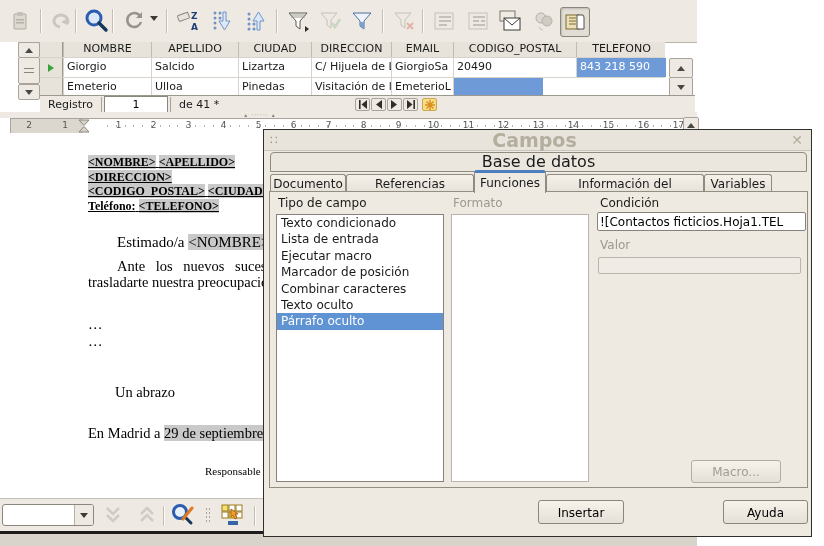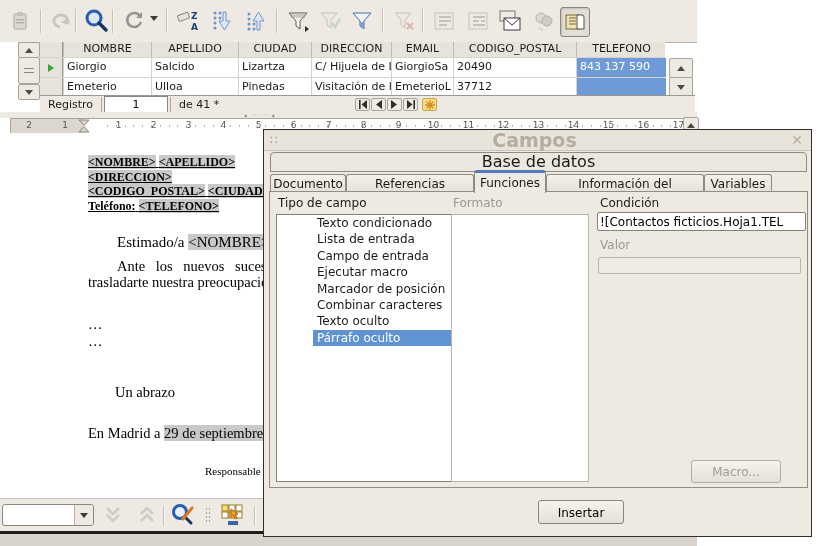--- a/index.html
+++ b/index.html
@@ -81,21 +81,21 @@
   .dlg-close{color:#b4ae9f;font-weight:bold;padding-right:8px;font-size:14px;}
   .group-tab{left:6px;top:22px;width:535px;height:18px;border:1px solid #8f8b81;border-radius:4px 4px 0 0;
              background:#ebe7df;text-align:center;line-height:18px;font-size:16px;}
   .tab{top:44px;height:18px;border:1px solid #8f8b81;border-bottom:0;border-radius:3px 3px 0 0;
        background:linear-gradient(#f5f1e9,#e6e2d9);text-align:center;line-height:18px;font-size:12px;
        box-sizing:border-box;}
   .tab.active{top:40px;height:23px;background:#eeeae2;border-top:3px solid #4d7fc0;line-height:20px;z-index:2;}
   .panel{left:5px;top:61px;width:539px;height:297px;border:1px solid #928e84;box-sizing:border-box;background:#eeeae2;}
   .plabel{font-size:12px;color:#1a1a1a;}
   .plabel.dis{color:#9d9890;}
-  .typelist{left:12px;top:84px;width:166px;height:266px;background:#fff;border:1px solid #86827a;overflow:hidden;padding-left:36px;}
+  .typelist{left:12px;top:84px;width:166px;height:266px;background:#fff;border:1px solid #86827a;overflow:hidden;}
   .typelist span{display:block;font-size:12px;line-height:16.4px;padding-left:4px;white-space:nowrap;}
   .typelist span:last-child{background:#5f93d4;color:#fff;}
   .fmtlist{left:187px;top:84px;width:136px;height:266px;background:#fff;border:1px solid #b9b5ac;}
   .cond-input{left:333px;top:82px;width:203px;height:17px;border:1px solid #86827a;border-radius:2px;
               font-size:12px;padding:0 2px;background:#fff;font-family:inherit;}
   .valor-input{left:334px;top:127px;width:201px;height:15px;border:1px solid #b9b5ac;border-radius:2px;background:#f0ece5;}
   .btn{border:1px solid #8a867c;border-radius:3px;background:linear-gradient(#f7f3eb,#e4e0d7);
        font-size:12px;font-family:inherit;text-align:center;}
   .btn.dis{color:#a19c92;border-color:#b1ada4;}
   .macro-btn{left:427px;top:330px;width:90px;height:23px;line-height:21px;text-align:center;}
@@ -263,30 +263,29 @@
     <div class="trow">
       <div class="rowhead">
           <div class="green-play"></div>
         </div>
       <div class="cell c0">Giorgio</div>
       <div class="cell c1">Salcido</div>
       <div class="cell c2">Lizartza</div>
       <div class="cell c3">C/ Hijuela de Lo</div>
       <div class="cell c4">GiorgioSa</div>
       <div class="cell c5">20490</div>
-      <div class="cell c6 selcol white">843 137 590</div>
+      <div class="cell c6 selcol white">843 218 590</div>
     </div>
     <div class="trow">
       <div class="rowhead"></div>
       <div class="cell c0">Emeterio</div>
       <div class="cell c1">Ulloa</div>
       <div class="cell c2">Pinedas</div>
       <div class="cell c3">Visitación de la</div>
       <div class="cell c4">EmeterioL</div>
-      <div class="cell c5">37712</div>
       <div class="cell c6 selcol"></div>
     </div>
   </div>
 
   <div class="abs sbtn" style="left:669px;top:58px;width:22px;height:18px">
       <div class="tri-up"></div>
     </div>
   <div class="abs sbtn" style="left:669px;top:77px;width:22px;height:18px">
       <div class="tri-dn"></div>
     </div>
@@ -438,31 +437,31 @@
   <div class="abs tab" style="left:82px;width:128px">Referencias cruzadas</div>
   <div class="abs tab active" style="left:210px;width:72px">Funciones</div>
   <div class="abs tab" style="left:282px;width:158px">Información del documento</div>
   <div class="abs tab" style="left:440px;width:68px">Variables</div>
   <div class="abs panel"></div>
 
   <div class="abs plabel" style="left:14px;top:66px">Tipo de campo</div>
   <div class="abs typelist">
       <span>Texto condicionado</span>
       <span>Lista de entrada</span>
-      <span>Campo de entrada</span>
       <span>Ejecutar macro</span>
       <span>Marcador de posición</span>
       <span>Combinar caracteres</span>
       <span>Texto oculto</span>
       <span>Párrafo oculto</span>
     </div>
 
   <div class="abs plabel dis" style="left:189px;top:66px">Formato</div>
   <div class="abs fmtlist"></div>
 
   <div class="abs plabel" style="left:336px;top:66px">Condición</div>
   <input class="abs cond-input" value="![Contactos ficticios.Hoja1.TEL" style="">
   <div class="abs plabel dis" style="left:336px;top:108px">Valor</div>
   <div class="abs valor-input"></div>
 
   <button class="abs btn dis macro-btn">Macro...</button>
   <button class="abs btn b-insert">Insertar</button>
+  <button class="abs btn b-help">Ayuda</button>
 </div>
 
 </body></html>

